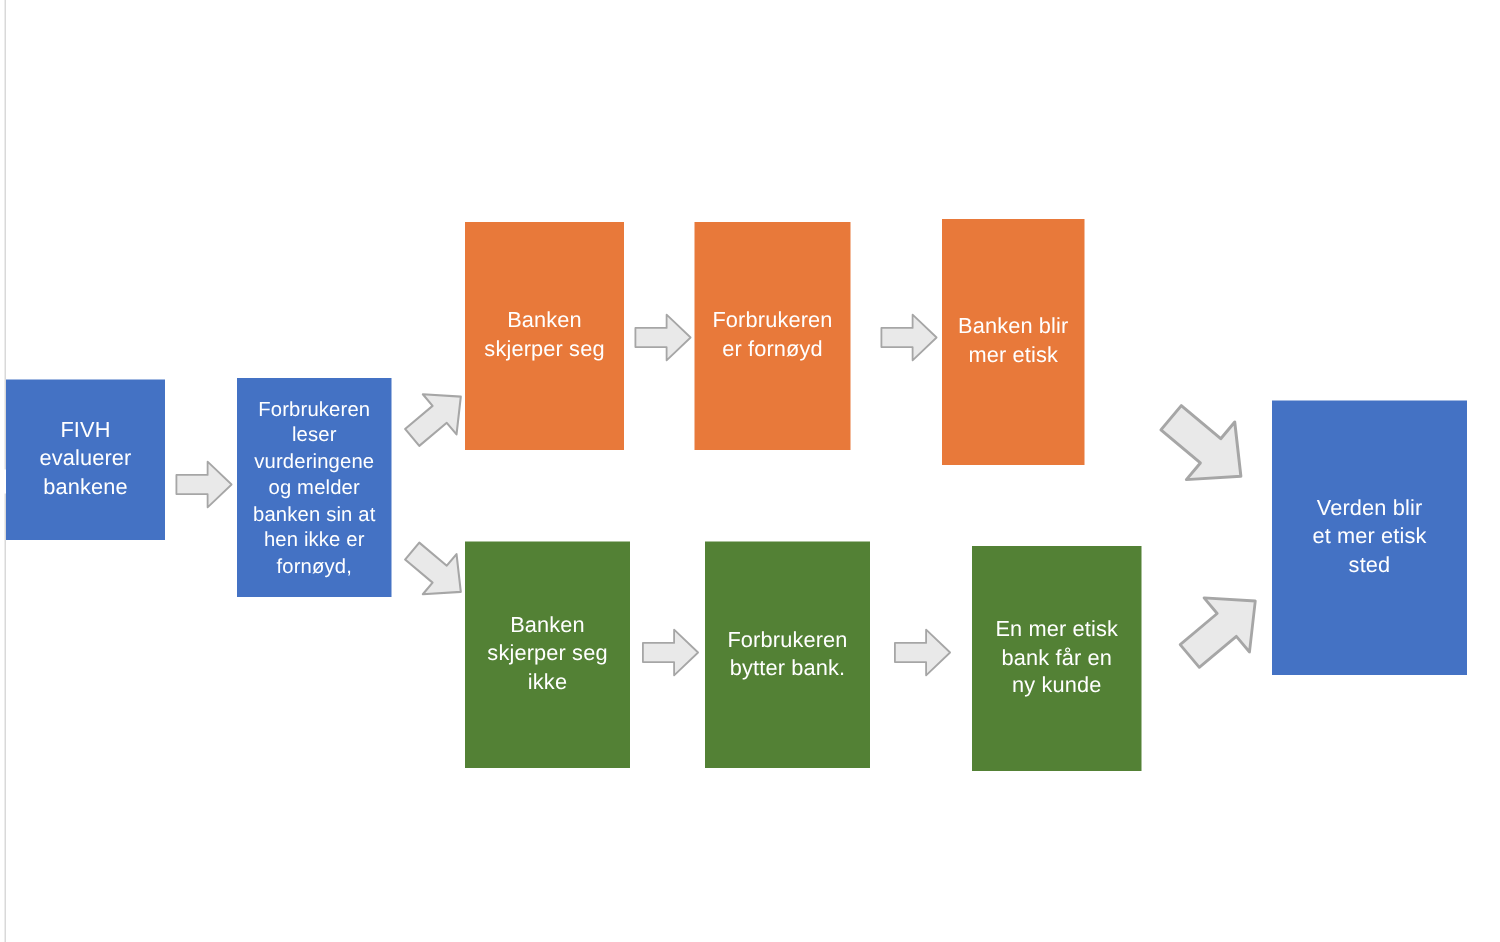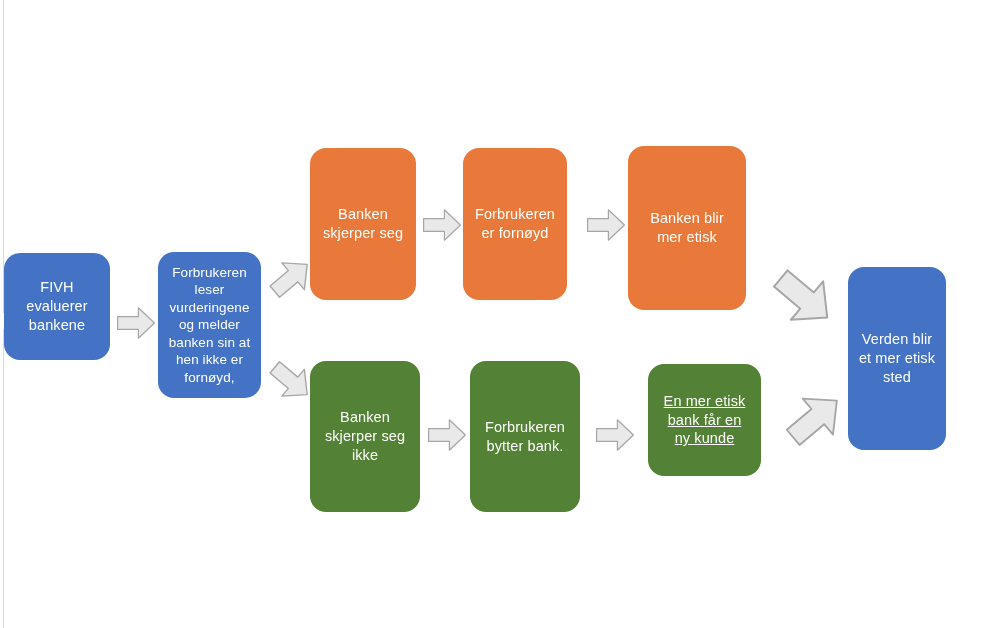--- a/index.html
+++ b/index.html
@@ -32,21 +32,21 @@
     position: absolute;
     left: 0px;
     top: 313px;
     width: 5px;
     height: 16px;
     background: #ffffff;
   }
   .node {
     position: absolute;
     box-sizing: border-box;
-    border-radius: 16px;
+    border-radius: 0;
     display: flex;
     align-items: center;
     justify-content: center;
     text-align: center;
     color: #ffffff;
     font-size: 14.5px;
     line-height: 1.30;
     padding: 16px 6px;
     white-space: pre-line;
     letter-spacing: 0.1px;
@@ -75,31 +75,31 @@
 leser
 vurderingene
 og melder
 banken sin at
 hen ikke er
 fornøyd,</span></div>
       <div class="node orange" style="left: 310px; top: 148px; width: 106px; height: 152px; font-size: 14.5px;"><span>Banken
 skjerper seg</span></div>
       <div class="node orange" style="left: 463px; top: 148px; width: 104px; height: 152px; font-size: 14.5px;"><span>Forbrukeren
 er fornøyd</span></div>
-      <div class="node orange" style="left: 628px; top: 146px; width: 118px; height: 164px; font-size: 14.5px;"><span>Banken blir
+      <div class="node orange" style="left: 628px; top: 146px; width: 95px; height: 164px; font-size: 14.5px;"><span>Banken blir
 mer etisk</span></div>
       <div class="node green" style="left: 310px; top: 361px; width: 110px; height: 151px; font-size: 14.5px;"><span>Banken
 skjerper seg
 ikke</span></div>
       <div class="node green" style="left: 470px; top: 361px; width: 110px; height: 151px; font-size: 14.5px;"><span>Forbrukeren
 bytter bank.</span></div>
-      <div class="node green" style="left: 648px; top: 364px; width: 113px; height: 112px; font-size: 14.5px; text-decoration: underline;"><span>En mer etisk
+      <div class="node green" style="left: 648px; top: 364px; width: 113px; height: 150px; font-size: 14.5px;"><span>En mer etisk
 bank får en
 ny kunde</span></div>
-      <div class="node blue" style="left: 848px; top: 267px; width: 98px; height: 183px; font-size: 14.5px;"><span>Verden blir
+      <div class="node blue" style="left: 848px; top: 267px; width: 130px; height: 183px; font-size: 14.5px;"><span>Verden blir
 et mer etisk
 sted</span></div>
     </div>
   <div id="arrows-layer">
       <div class="arrow" style="left: 116px; top: 303px; width: 40px; height: 40px;">
         <svg viewBox="0 0 100 100" width="40" height="40">
           <g transform="rotate(0 50 50)">
             <path d="M 4,34 L 56,34 L 56,12 L 96,50 L 56,88 L 56,66 L 4,66 Z" fill="#E9E9E9" stroke="#A6A6A6" stroke-width="3" stroke-linejoin="round"></path>
           </g>
         </svg>

